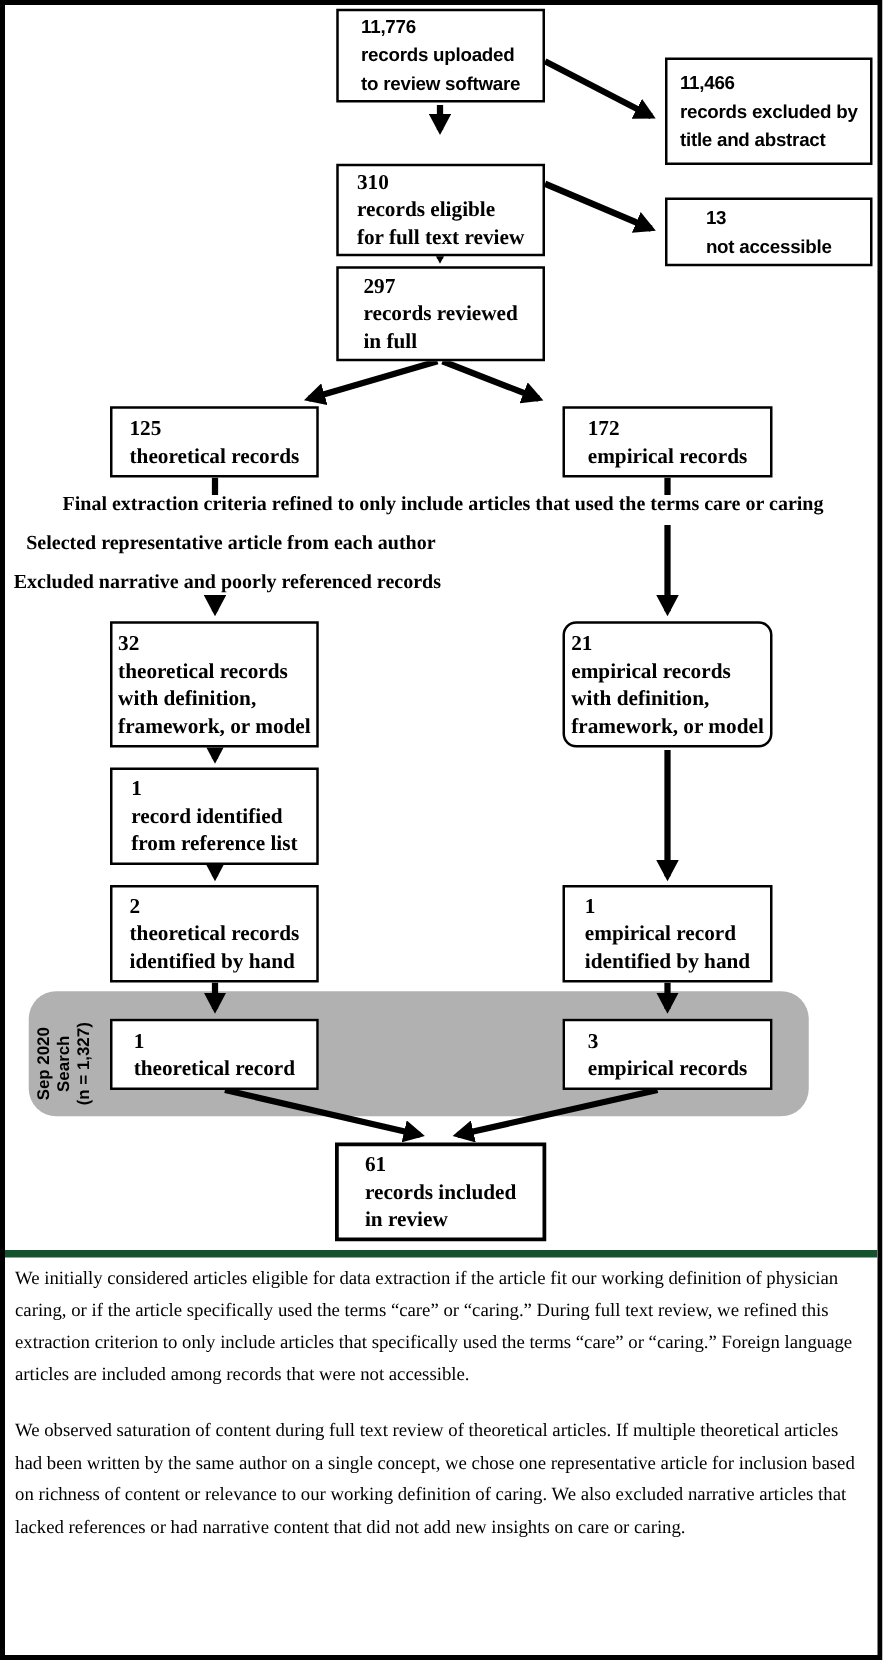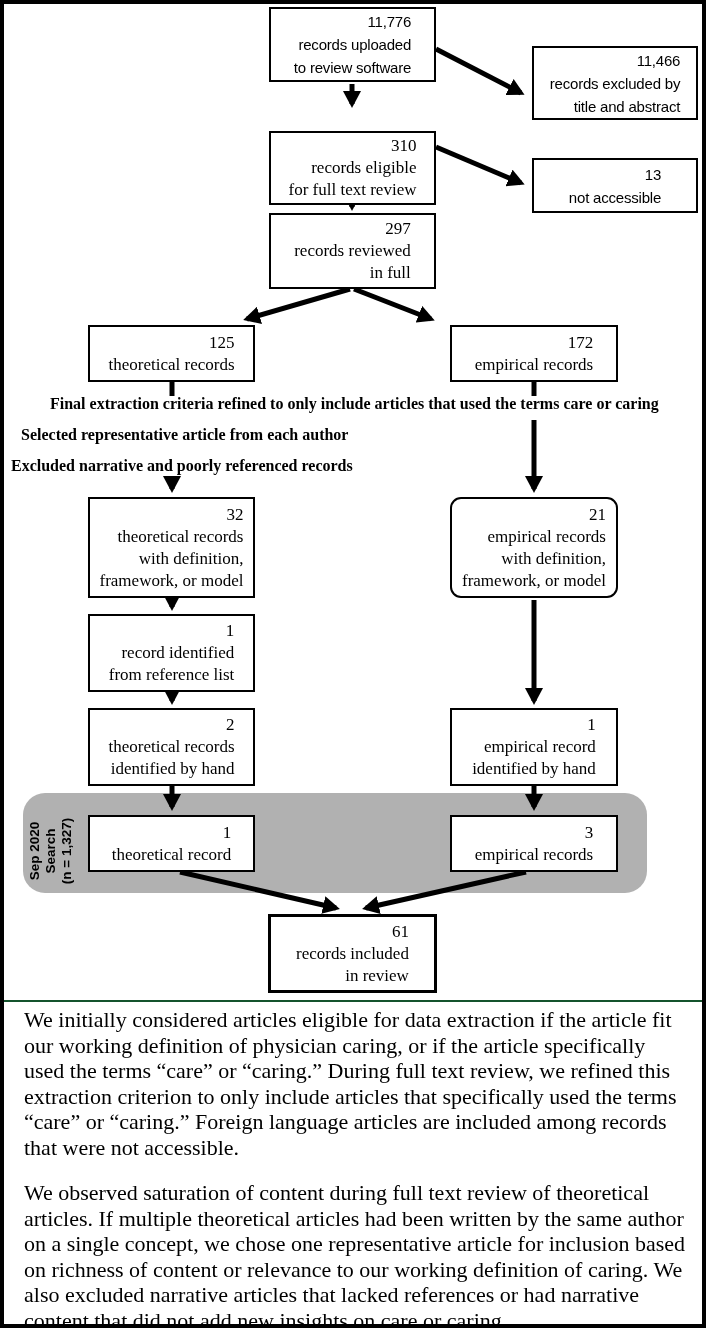--- a/index.html
+++ b/index.html
@@ -24,30 +24,30 @@
     display: flex; align-items: center; justify-content: center;
     transform: rotate(-90deg);
     font-family: "Liberation Sans", sans-serif;
     font-weight: bold; font-size: 13.5px; line-height: 16px;
     text-align: center; white-space: pre-line; z-index: 2;
   }
   .box {
     position: absolute; box-sizing: border-box;
     background: #fff; border: 2px solid #000;
     display: flex; align-items: center; justify-content: center;
-    text-align: right; white-space: pre-line;
-    font-weight: normal; font-size: 17px; line-height: 22px;
+    text-align: left; white-space: pre-line;
+    font-weight: bold; font-size: 17px; line-height: 22px;
     z-index: 2;
   }
   .sans {
     font-family: "Liberation Sans", sans-serif;
     font-size: 15px; line-height: 23px; letter-spacing: -0.2px;
   }
   #b-uploaded  { left: 265px; top:   3px; width: 167px; height: 75px; }
-  #b-excluded  { left: 528px; top:  42px; width: 166px; height: 74px; }
+  #b-excluded  { left: 528px; top:  42px; width: 166px; height: 86px; }
   #b-eligible  { left: 265px; top: 107px; width: 167px; height: 74px; margin-top: 20px; }
   #b-notacc    { left: 528px; top: 154px; width: 166px; height: 55px; }
   #b-reviewed  { left: 265px; top: 209px; width: 167px; height: 76px; }
   #b-theo125   { left:  84px; top: 321px; width: 167px; height: 57px; }
   #b-emp172    { left: 446px; top: 321px; width: 168px; height: 57px; }
   #b-theo32    { left:  84px; top: 493px; width: 167px; height: 101px; }
   #b-emp21     { left: 446px; top: 493px; width: 168px; height: 101px; border-radius: 11px; }
   #b-ref1      { left:  84px; top: 610px; width: 167px; height: 78px; }
   #b-hand2     { left:  84px; top: 704px; width: 167px; height: 78px; }
   #b-hand1     { left: 446px; top: 704px; width: 168px; height: 78px; }
@@ -56,23 +56,23 @@
   #b-incl61    { left: 264px; top: 910px; width: 169px; height: 79px; border-width: 3px; }
   .note {
     position: absolute; white-space: nowrap;
     font-weight: bold; font-size: 16px; line-height: 20px; z-index: 2; text-align: center;
   }
   #note1 { left: 46px; top: 390px; }
   #note2 { left: 17px; top: 421px; }
   #note3 { left:  7px; top: 452px; }
   .notes {
     position: absolute; left: 0; right: 0; top: 996px; bottom: 0;
-    border-top: 2px solid #14532d;
-    padding: 5px 12px 0 20px;
-    font-size: 22px; line-height: 25.5px;
+    border-top: 6px solid #14532d;
+    padding: 5px 12px 0 8px;
+    font-size: 15px; line-height: 25.5px;
   }
   .notes p { margin: 0; }
   .notes p + p { margin-top: 20px; }
 </style>
 </head>
 <body>
 
 <div class="frame">
   <div class="flow">
 

